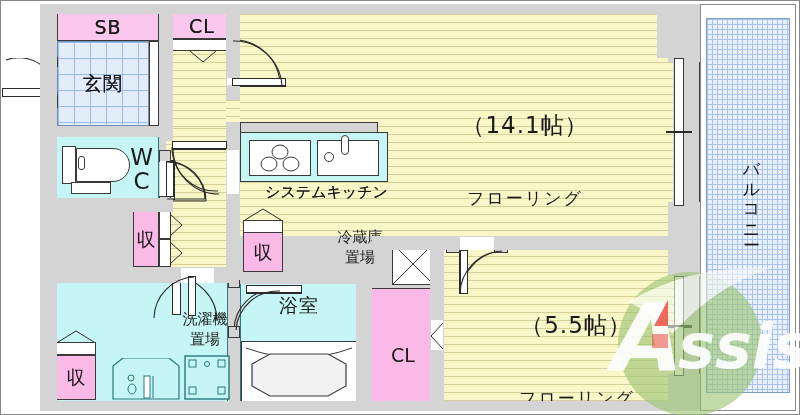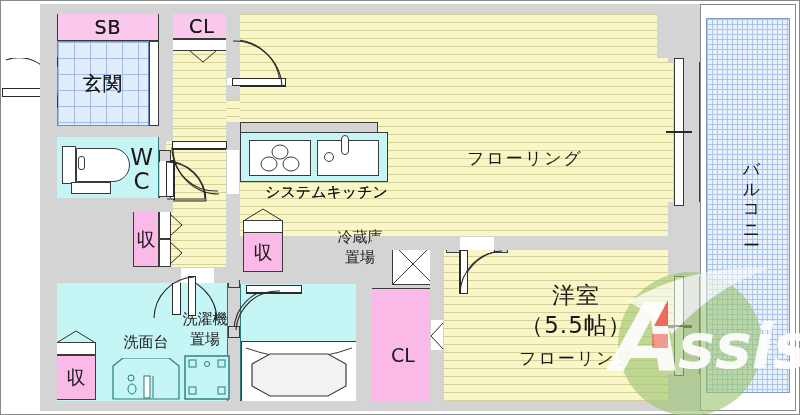--- a/index.html
+++ b/index.html
@@ -42,21 +42,21 @@
     border:1px solid #7b9dc9;
   }
   .white{background:#ffffff;border:1px solid #3a3a3a;}
   .whitenb{background:#ffffff;}
 
   
   .lbl{position:absolute;color:#1a1a1a;line-height:1.18;text-align:center;white-space:nowrap;
        font-family:"DejaVu Sans","Liberation Sans",sans-serif;}
   .room-big{font-size:27px;letter-spacing:3px;}
   .room-mid{font-size:23px;letter-spacing:1px;}
-  .room-sm{font-size:17px;letter-spacing:2px;}
+  .room-sm{font-size:17px;letter-spacing:2px;margin-top:40px;}
   .tag{font-size:19px;letter-spacing:1px;}
   .tag-s{font-size:15px;letter-spacing:0px;}
   .shu{font-size:19px;}
   .vert{writing-mode:vertical-rl;text-orientation:upright;letter-spacing:2px;font-size:17px;}
 
   
   .ln{position:absolute;background:#2a2a2a;}
 
   
   #wm{position:absolute;left:598px;top:258px;width:206px;height:160px;pointer-events:none;}
@@ -73,20 +73,21 @@
   <div class="b whitenb" style="left:700px;top:4px;width:96px;height:407px;border:1px solid #888;"></div>
   <div class="b mesh" style="left:706px;top:18px;width:84px;height:375px;"></div>
   <div class="lbl vert" style="left:734px;top:150px;width:28px;">バルコニー</div>
 
   <div class="b floornb" style="left:226px;top:14px;width:447px;height:222px;"></div>
   <div class="b floornb" style="left:226px;top:14px;width:431px;height:30px;"></div>
 
   <div class="b whitenb" style="left:674px;top:58px;width:10px;height:148px;border:1px solid #3a3a3a;background:#fff;"></div>
   <div class="ln" style="left:668px;top:131px;width:24px;height:2px;"></div>
 
+  <div class="lbl room-mid" style="left:430px;top:112px;width:190px;">（14.1帖）</div>
   <div class="lbl room-sm" style="left:430px;top:148px;width:190px;">フローリング</div>
 
   <div class="b floornb" style="left:166px;top:14px;width:62px;height:258px;"></div>
 
   <div class="b floornb" style="left:166px;top:128px;width:62px;height:144px;"></div>
 
   <div class="b tile" style="left:57px;top:41px;width:92px;height:85px;"></div>
   <div class="lbl tag" style="left:61px;top:72px;width:84px;">玄関</div>
 
   <div class="b whitenb" style="left:149px;top:41px;width:10px;height:85px;border:1px solid #3a3a3a;background:#fff;"></div>
@@ -172,21 +173,20 @@
   <div class="b wallnb" style="left:226px;top:66px;width:12px;height:12px;border:1px solid #3a3a3a;"></div>
   <div class="b wallnb" style="left:226px;top:84px;width:12px;height:12px;border:1px solid #3a3a3a;"></div>
 
   <div class="b whitenb" style="left:172px;top:141px;width:54px;height:9px;background:#fff;border:1px solid #2a2a2a;"></div>
   <svg class="b" style="left:170px;top:147px;width:58px;height:46px;" viewBox="0 0 58 46">
     <path d="M2 0 A44 44 0 0 0 48 44" fill="none" stroke="#2a2a2a" stroke-width="1.1"></path>
   </svg>
 
   <div class="b cyan" style="left:56px;top:282px;width:172px;height:122px;"></div>
 
-  <div class="lbl tag-s" style="left:108px;top:334px;width:76px;">洗面台</div>
   <svg class="b" style="left:111px;top:358px;width:70px;height:42px;" viewBox="0 0 70 42">
     <path d="M2 8 L12 0 L58 0 L68 8 L68 41 L2 41 Z" fill="#c6f5f5" stroke="#2a7a7a" stroke-width="1.2"></path>
     <circle cx="20" cy="20" r="3" fill="none" stroke="#2a7a7a" stroke-width="1"></circle>
     <ellipse cx="21" cy="31" rx="4" ry="5" fill="none" stroke="#2a7a7a" stroke-width="1"></ellipse>
     <rect x="33" y="18" width="6" height="22" fill="#fff" stroke="#2a7a7a" stroke-width="1"></rect>
     <line x1="42" y1="18" x2="42" y2="40" stroke="#2a7a7a" stroke-width="1"></line>
   </svg>
 
   <div class="lbl tag-s" style="left:172px;top:311px;width:66px;">洗濯機</div>
   <div class="lbl tag-s" style="left:172px;top:331px;width:66px;">置場</div>
@@ -207,20 +207,21 @@
   </svg>
 
   <div class="b whitenb" style="left:172px;top:275px;width:9px;height:40px;background:#fff;border:1px solid #2a2a2a;"></div>
   <svg class="b" style="left:168px;top:276px;width:54px;height:46px;" viewBox="0 0 54 46">
     <path d="M5 1 A44 44 0 0 1 49 45" fill="none" stroke="#2a2a2a" stroke-width="1.1"></path>
   </svg>
   <div class="b wallnb" style="left:166px;top:268px;width:14px;height:12px;border:1px solid #3a3a3a;"></div>
   <div class="b wallnb" style="left:214px;top:268px;width:14px;height:12px;border:1px solid #3a3a3a;"></div>
 
   <div class="b cyan" style="left:240px;top:282px;width:118px;height:122px;"></div>
+  <div class="lbl tag" style="left:268px;top:294px;width:62px;">浴室</div>
 
   <div class="b whitenb" style="left:241px;top:341px;width:116px;height:62px;background:#fff;border:1px solid #3a3a3a;"></div>
   <svg class="b" style="left:244px;top:344px;width:110px;height:56px;" viewBox="0 0 110 56">
     <path d="M2 4 Q30 14 55 14 Q80 14 108 4" fill="none" stroke="#3a3a3a" stroke-width="1"></path>
     <path d="M8 20 L26 10 L84 10 L102 20 L102 42 L84 52 L26 52 L8 42 Z" fill="#f2f2f2" stroke="#3a3a3a" stroke-width="1.2"></path>
   </svg>
 
   <div class="b whitenb" style="left:246px;top:285px;width:56px;height:9px;background:#fff;border:1px solid #2a2a2a;"></div>
   <svg class="b" style="left:228px;top:288px;width:50px;height:44px;" viewBox="0 0 50 44">
     <path d="M48 1 A42 42 0 0 0 6 42" fill="none" stroke="#2a2a2a" stroke-width="1.1"></path>
@@ -229,21 +230,20 @@
   <div class="b wallnb" style="left:228px;top:326px;width:12px;height:12px;border:1px solid #3a3a3a;"></div>
 
   <div class="b pink2" style="left:370px;top:288px;width:66px;height:116px;"></div>
   <div class="lbl" style="left:370px;top:344px;width:66px;font-size:19px;letter-spacing:0px;">CL</div>
 
   <svg class="b" style="left:437px;top:322px;width:14px;height:26px;" viewBox="0 0 14 26">
     <path d="M1 1 L13 13 L1 25" fill="none" stroke="#2a2a2a" stroke-width="1"></path>
   </svg>
 
   <div class="b floornb" style="left:442px;top:248px;width:232px;height:156px;"></div>
-  <div class="lbl room-mid" style="left:510px;top:282px;width:132px;">洋室</div>
   <div class="lbl room-mid" style="left:510px;top:312px;width:132px;">（5.5帖）</div>
   <div class="lbl room-sm" style="left:504px;top:348px;width:146px;">フローリング</div>
 
   <div class="b whitenb" style="left:674px;top:276px;width:10px;height:102px;border:1px solid #3a3a3a;background:#fff;"></div>
   <div class="ln" style="left:668px;top:326px;width:24px;height:2px;"></div>
 
   <div class="b whitenb" style="left:459px;top:250px;width:9px;height:44px;background:#fff;border:1px solid #2a2a2a;"></div>
   <svg class="b" style="left:455px;top:250px;width:54px;height:46px;" viewBox="0 0 54 46">
     <path d="M49 1 A44 44 0 0 0 6 44" fill="none" stroke="#2a2a2a" stroke-width="1.1"></path>
   </svg>

